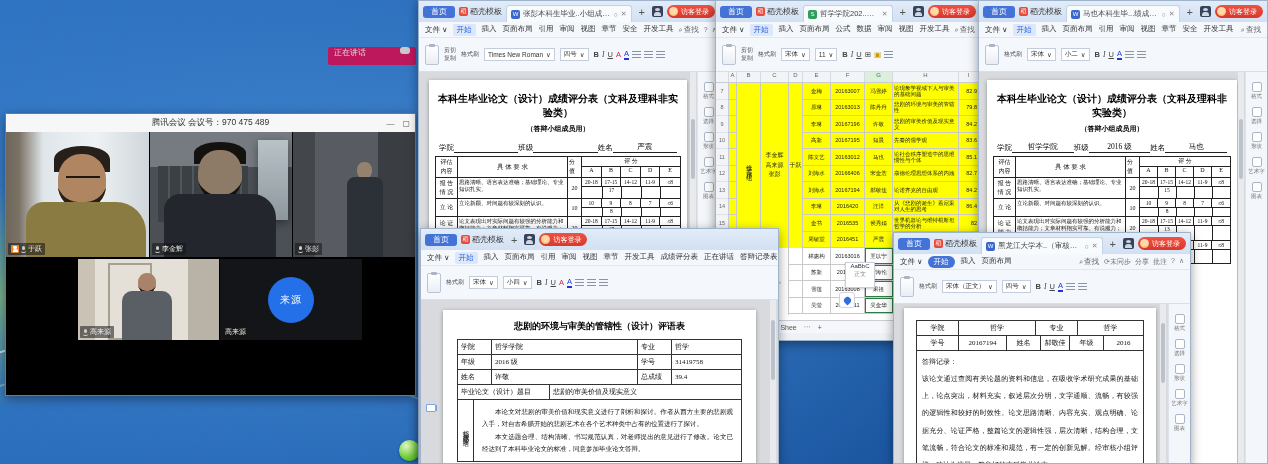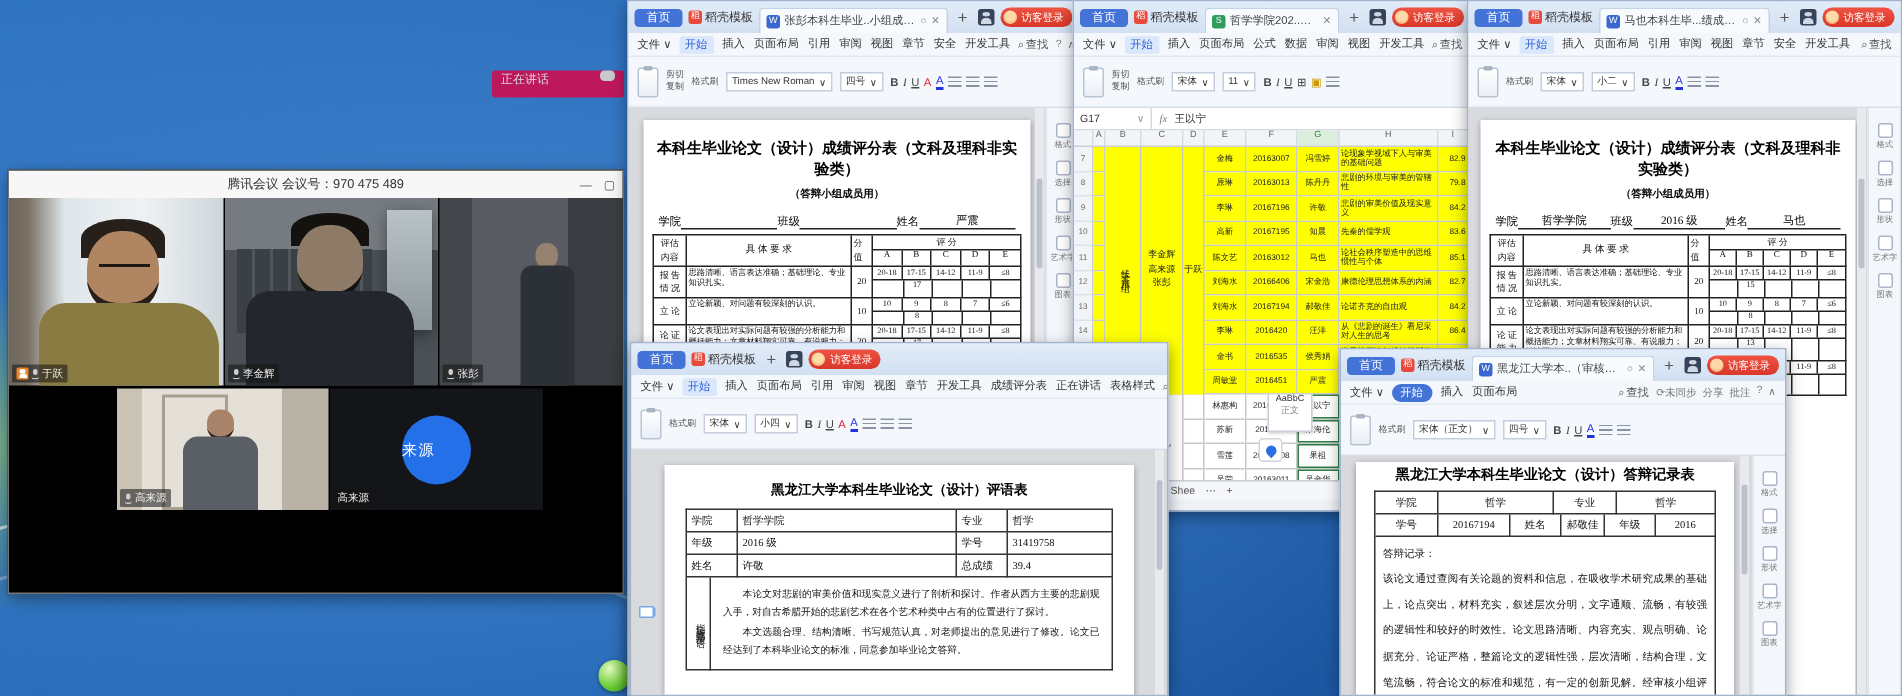--- a/index.html
+++ b/index.html
@@ -106,21 +106,21 @@
 .t2 .hair{left:44px;top:10px;width:52px;height:22px;background:#14120f;border-radius:50% 50% 0 0}
 .t2 .body{left:14px;top:62px;width:112px;height:63px;background:#23262c;border-radius:16px 24px 0 0}
 .t3{left:287px;top:0;width:122px;height:125px;background:linear-gradient(90deg,#43464b 0 18%,#585c62 18% 70%,#3a3d42 70%)}
 .t3 .head{left:64px;top:30px;width:15px;height:17px;background:#94826f;border-radius:45%}
 .t3 .body{left:54px;top:45px;width:36px;height:80px;background:#2c3037;border-radius:8px 8px 0 0}
 .t4{left:72px;top:127px;width:141px;height:81px;background:linear-gradient(90deg,#c9c2b5 0 12%,#e4e0d8 12% 78%,#b9b2a6 78%)}
 .t4 .door{left:30px;top:4px;width:44px;height:77px;border:2px solid #a89f90}
 .t4 .head{left:60px;top:14px;width:18px;height:20px;background:#a8836a;border-radius:45%;box-shadow:0 -3px 0 -1px #1c1713 inset}
 .t4 .body{left:44px;top:32px;width:50px;height:49px;background:#5a5f66;border-radius:10px 10px 0 0}
 .t5{left:214px;top:127px;width:142px;height:81px;background:#141518}
-.t5 .circle{left:50%;top:50%;transform:translate(-50%,-50%);width:46px;height:46px;border-radius:50%;background:#2470e8;color:#fff;font-size:10px;display:flex;align-items:center;letter-spacing:1px}
+.t5 .circle{left:50%;top:50%;transform:translate(-50%,-50%);width:46px;height:46px;border-radius:50%;background:#2470e8;color:#fff;font-size:10px;display:flex;align-items:center;justify-content:center;letter-spacing:1px}
 
 
 #speaktip{position:absolute;left:328px;top:47px;width:88px;height:18px;background:#be185d;border-radius:2px;display:flex;align-items:flex-start;gap:5px;padding:0 6px;color:#ddd;font-size:8px}
 #speaktip .hang{width:10px;height:7px;background:#c7c9cc;border-radius:3px;margin-left:auto}
 #greenball{position:absolute;left:399px;top:440px;width:21px;height:21px;border-radius:50%;background:radial-gradient(circle at 35% 28%,#e2f8c0,#72cf3c 55%,#3f9e20);box-shadow:0 1px 3px rgba(0,0,0,.4)}
 
 
 #winA{left:418px;top:0;width:302px;height:464px}
 #winB{left:715px;top:0;width:266px;height:341px}
 #winD{left:978px;top:0;width:290px;height:464px}
@@ -503,28 +503,20 @@
     <span class="fontbox"><span>11</span>∨</span>
     <span class="glyphs">
       <b>B</b>
       <i>I</i>
       <span class="u">U</span>
       <span>⊞</span>
       <span style="color:#c90">▣</span>
       <span class="lines"></span>
     </span>
   </div>
-  <div class="frow">
-    <span class="namebox">
-        <span>G17</span>
-        <span style="color:#999">∨</span>
-      </span>
-    <span class="fx">fx</span>
-    <span>王以宁</span>
-  </div>
   <div class="colhdr">
     <span style="width:13px"></span>
       <span style="width:8px">A</span>
       <span style="width:24px">B</span>
       <span style="width:28px">C</span>
       <span style="width:14px">D</span>
       <span style="width:28px">E</span>
       <span style="width:34px">F</span>
       <span style="width:28px;background:#dcefdc;color:#2e7d46">G</span>
       <span style="width:66px">H</span>
@@ -960,21 +952,21 @@
         <span>开始</span>
         <span>插入</span>
         <span>页面布局</span>
         <span>引用</span>
         <span>审阅</span>
         <span>视图</span>
         <span>章节</span>
         <span>开发工具</span>
         <span>成绩评分表</span>
         <span>正在讲话</span>
-        <span>表格样式</span>
+        <span>答辩记录表</span>
       </span>
     <span class="mfind">
         <span>⌕</span>
         <span>查找</span>
       </span>
 
   </div>
   <div class="ribbon">
     <span class="paste"></span>
     <span>格式刷</span>
@@ -987,39 +979,43 @@
       <span style="color:#d23">A</span>
       <span style="color:#23d;border-bottom:2px solid #23d">A</span>
       <span class="lines"></span>
       <span class="lines"></span>
       <span class="lines"></span>
     </span>
   </div>
   <div class="docarea">
     <div class="note-ico"></div>
     <div class="page" style="left:22px;right:22px;top:10px;bottom:-8px;padding:10px 14px 0">
-      <div class="dt-title2">黑龙江大学本科生毕业论文（设计）评语表</div>
+      <div class="dt-title2">悲剧的环境与审美的管辖性（设计）评语表</div>
       <div class="dtab" style="margin-top:6px">
         <div class="dtr">
           <div class="dtd" style="width:34px">学院</div>
           <div class="dtd" style="flex:1">哲学学院</div>
           <div class="dtd" style="width:34px">专业</div>
           <div class="dtd" style="width:70px">哲学</div>
         </div>
         <div class="dtr">
           <div class="dtd" style="width:34px">年级</div>
           <div class="dtd" style="flex:1">2016 级</div>
           <div class="dtd" style="width:34px">学号</div>
           <div class="dtd" style="width:70px">31419758</div>
         </div>
         <div class="dtr">
           <div class="dtd" style="width:34px">姓名</div>
           <div class="dtd" style="flex:1">许敬</div>
           <div class="dtd" style="width:34px">总成绩</div>
           <div class="dtd" style="width:70px">39.4</div>
+        </div>
+        <div class="dtr">
+          <div class="dtd" style="width:92px">毕业论文（设计）题目</div>
+          <div class="dtd" style="flex:1">悲剧的审美价值及现实意义</div>
         </div>
         <div class="review">
           <div class="vlab">指导教师评语</div>
           <div class="ptext">
             <p>本论文对悲剧的审美价值和现实意义进行了剖析和探讨。作者从西方主要的悲剧观入手，对自古希腊开始的悲剧艺术在各个艺术种类中占有的位置进行了探讨。</p>
             <p>本文选题合理、结构清晰、书写规范认真，对老师提出的意见进行了修改。论文已经达到了本科毕业论文的标准，同意参加毕业论文答辩。</p>
           </div>
         </div>
       </div>
     </div>
@@ -1084,21 +1080,20 @@
       <b>B</b>
       <i>I</i>
       <span class="u">U</span>
       <span style="color:#23d;border-bottom:2px solid #23d">A</span>
       <span class="lines"></span>
       <span class="lines"></span>
     </span>
   </div>
   <div class="docarea">
     <div class="page" style="left:10px;width:252px;top:4px;bottom:-8px;padding:8px 12px 0">
-      <div class="clipped-title">黑龙江大学本科生毕业论文（设计）答辩记录表</div>
       <div class="dtab" style="margin-top:4px">
         <div class="dtr">
           <div class="dtd" style="width:42px;justify-content:center">学院</div>
           <div class="dtd" style="flex:1;justify-content:center">哲学</div>
           <div class="dtd" style="width:42px;justify-content:center">专业</div>
           <div class="dtd" style="width:66px;justify-content:center">哲学</div>
         </div>
         <div class="dtr">
           <div class="dtd" style="width:42px;justify-content:center">学号</div>
           <div class="dtd" style="width:48px;justify-content:center">20167194</div>

